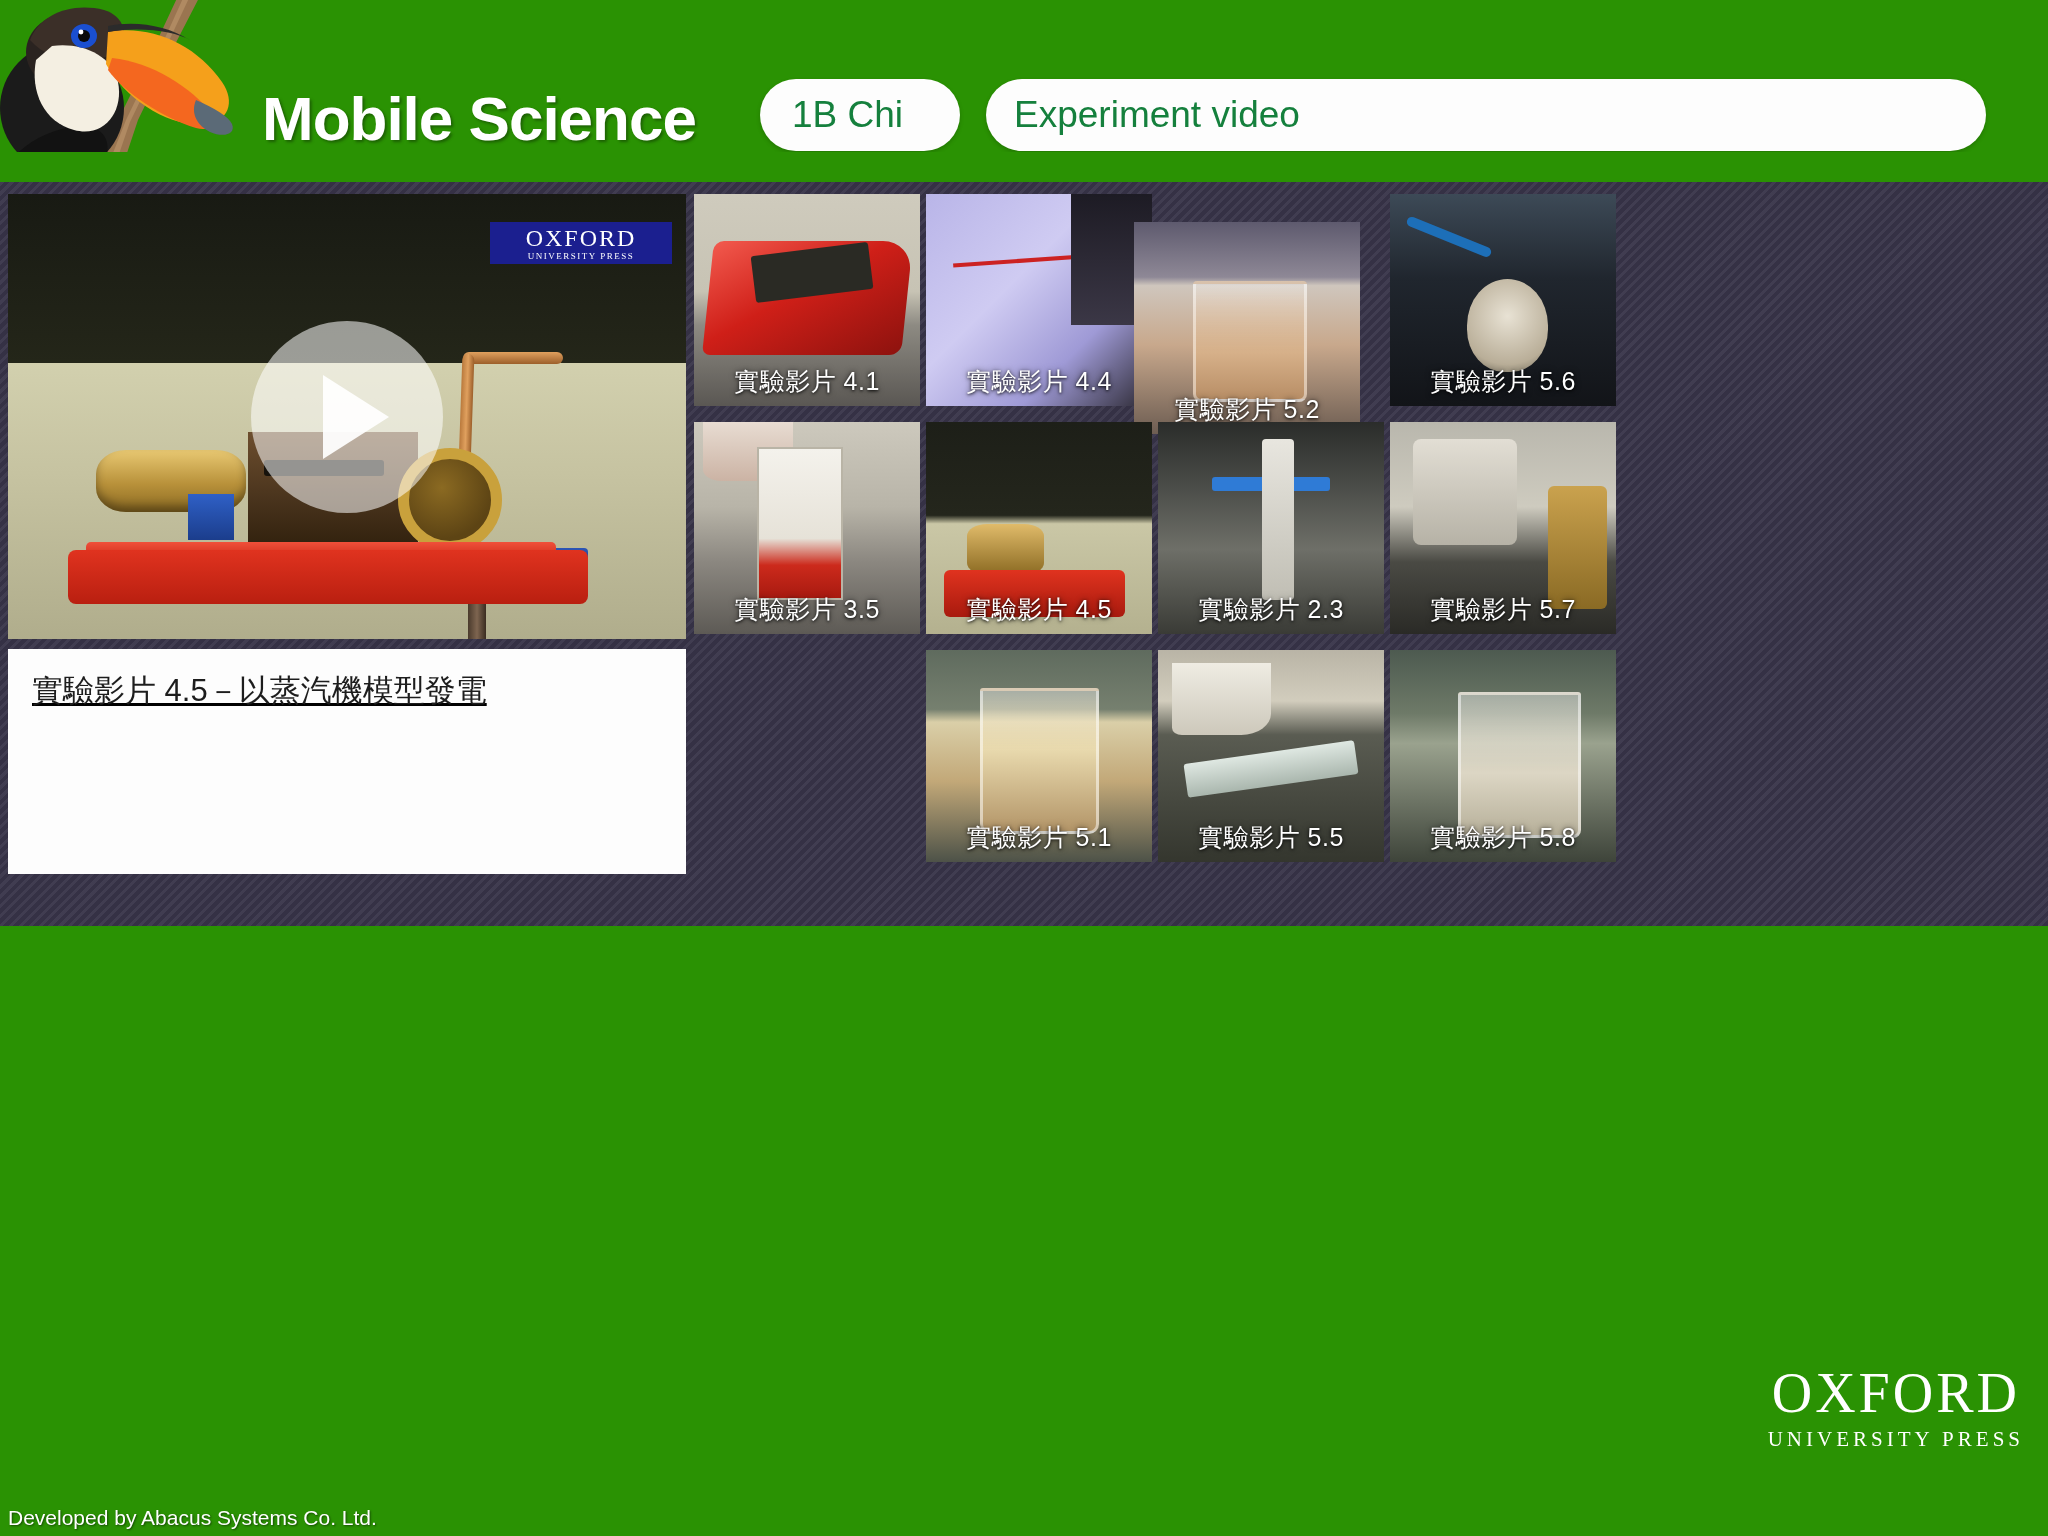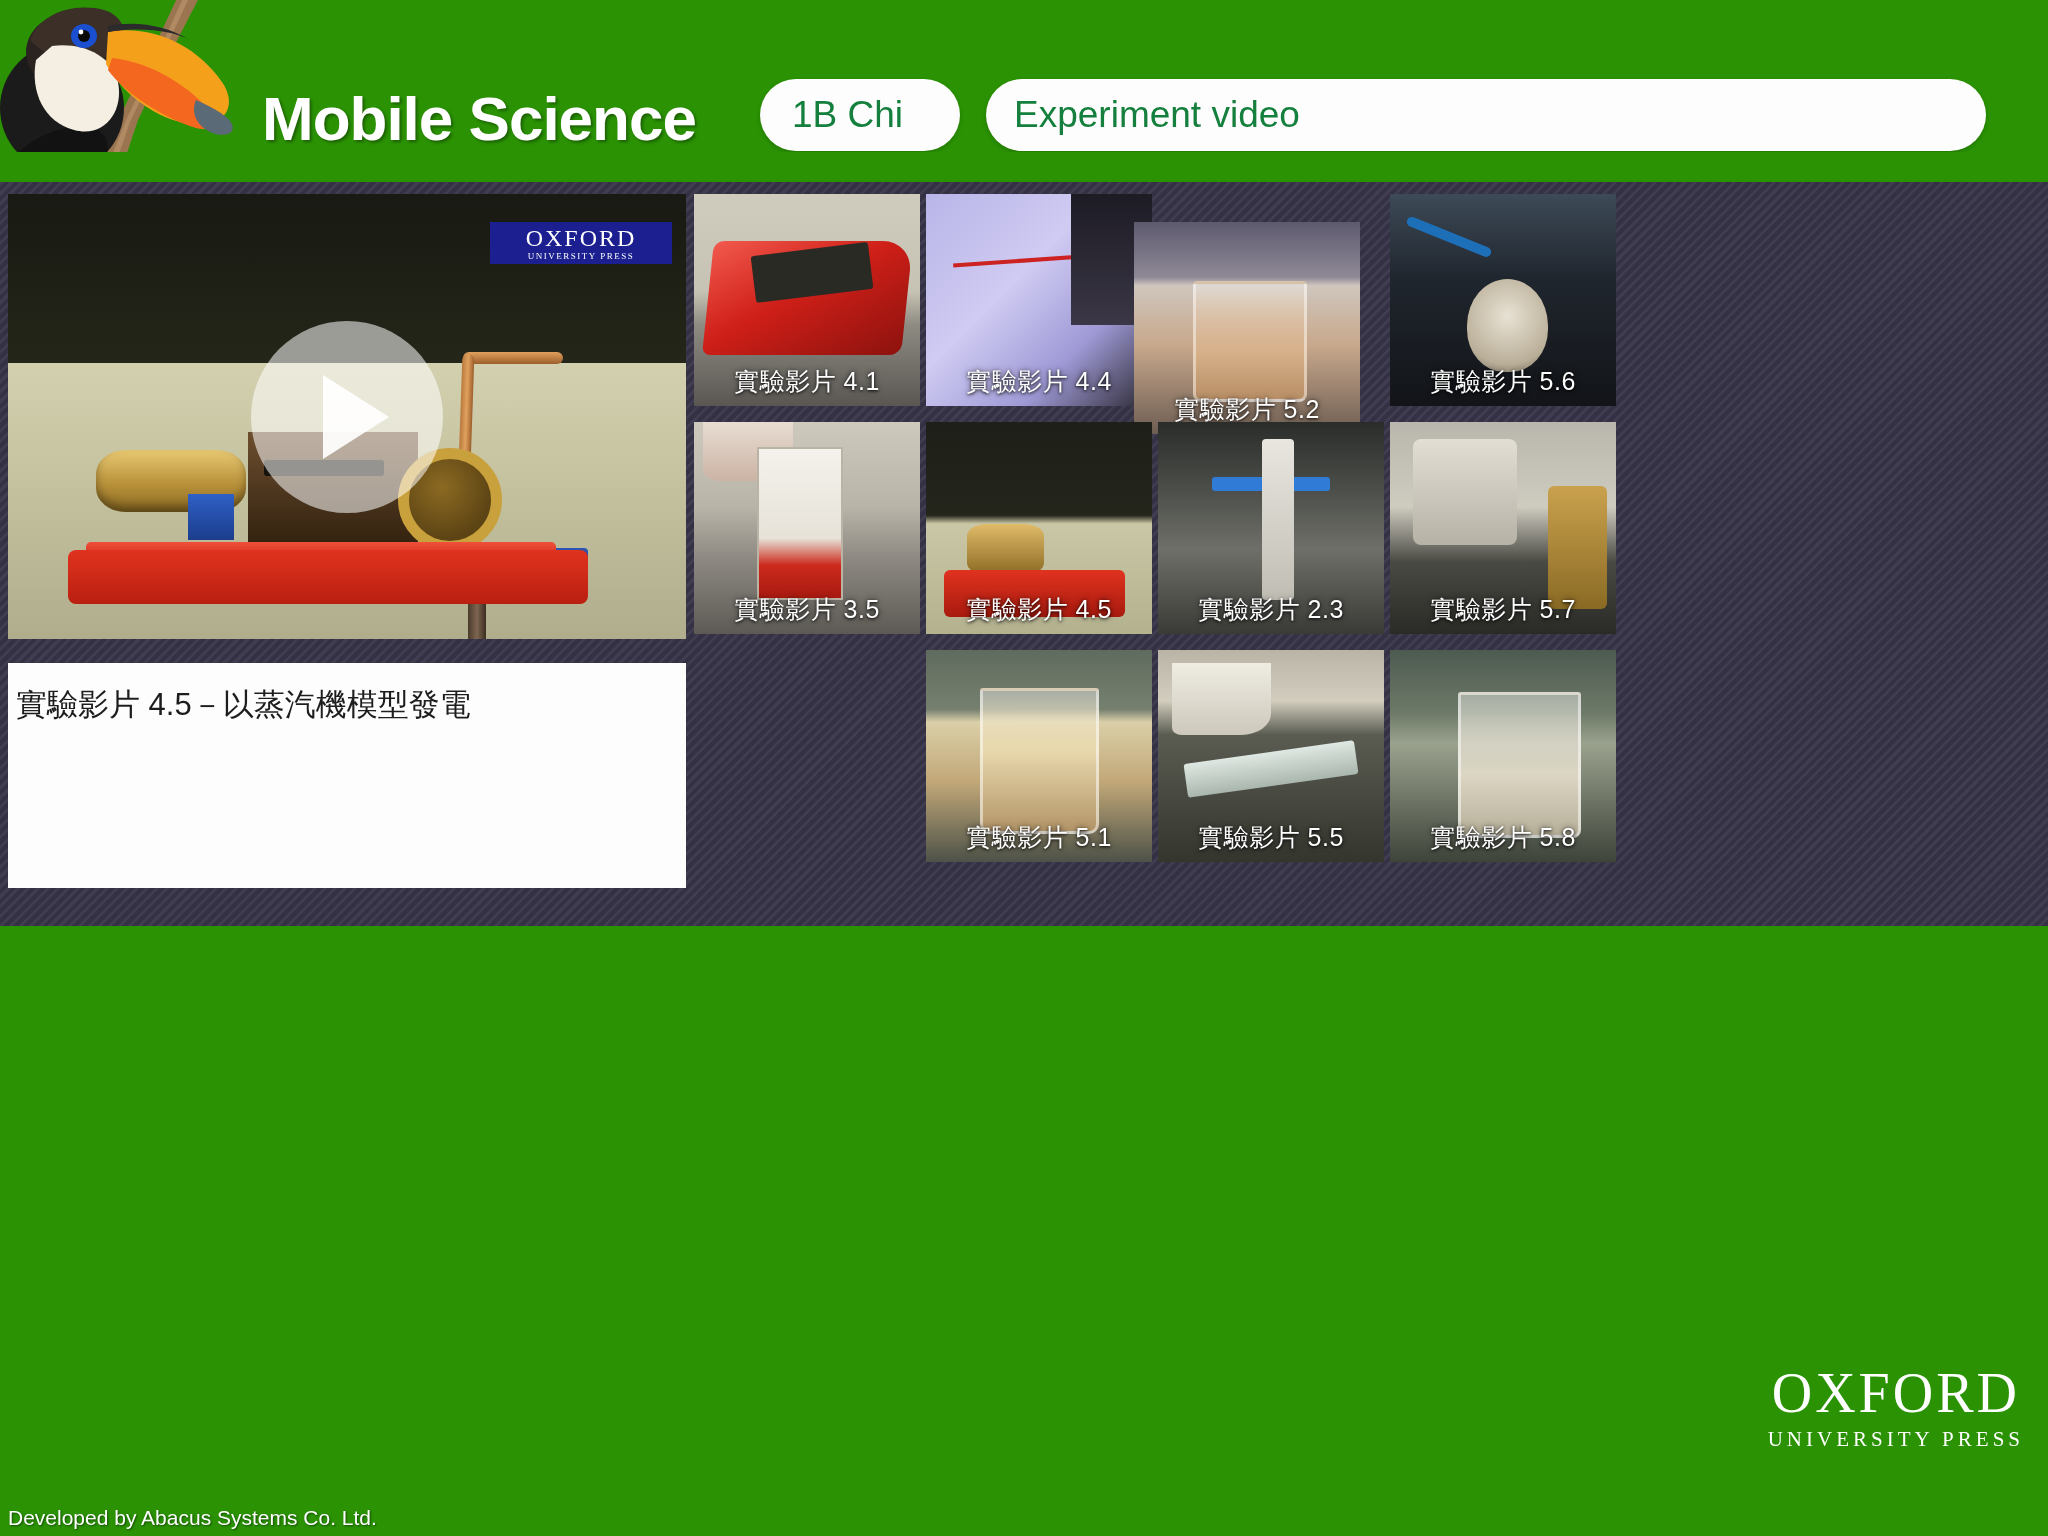--- a/index.html
+++ b/index.html
@@ -175,24 +175,25 @@
   }
   .play-tri {
     width: 0; height: 0; margin-left: 18px;
     border-left: 66px solid rgba(255,255,255,0.92);
     border-top: 42px solid transparent;
     border-bottom: 42px solid transparent;
   }
 
   
   .caption {
-    position: absolute; left: 8px; top: 481px;
+    position: absolute; left: 8px; top: 467px;
     width: 678px; height: 225px;
     background: #fdfdfd;
-    padding: 22px 8px;
+    padding: 22px 24px;
+    text-decoration: underline;
   }
   .caption-text {
     font-size: 31px; color: #1d1d1d; line-height: 1.3;
     font-family: "Liberation Sans", "DejaVu Sans", sans-serif;
   }
 
   
   .grid {
     position: absolute; left: 694px; top: 12px;
     width: 1354px; height: 668px;

